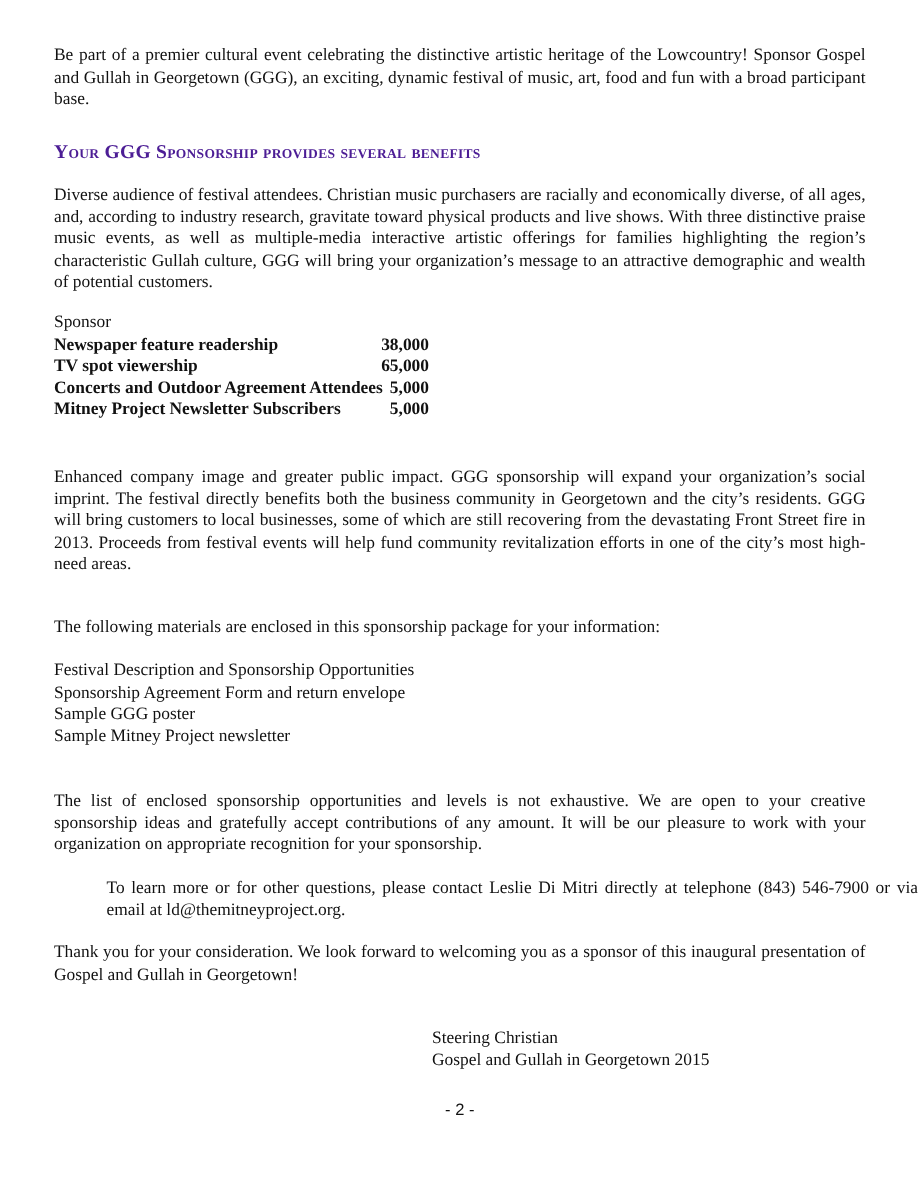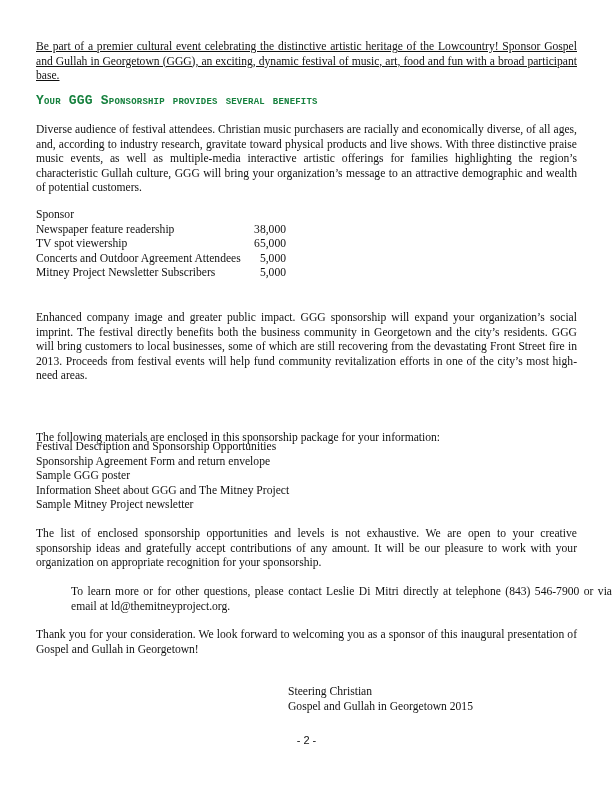--- a/index.html
+++ b/index.html
@@ -1,32 +1,32 @@
 <!DOCTYPE html>
 <html><head>
 <meta charset="utf-8">
 <style>
   html, body { margin: 0; padding: 0; background: #ffffff; }
   body { width: 612px; height: 792px; position: relative; overflow: hidden;
          font-family: "Liberation Serif", "DejaVu Serif", serif; color: #111; }
   .page { position: absolute; left: 36px; top: 0; width: 541px; }
   p { margin: 0; font-size: 11.6px; line-height: 14.6px; text-align: justify; }
   .abs { position: absolute; left: 0; width: 541px; }
-  .heading { font-size: 13px; font-weight: bold; font-variant: small-caps; letter-spacing: 0.2px; color: #15803d; font-family: Liberation Mono, monospace; }
+  .heading { font-size: 13px; font-weight: bold; font-variant: small-caps; letter-spacing: 0.2px; color: #4c1d95; }
   .table { position: absolute; left: 0; width: 250px; font-size: 11.6px; line-height: 14.6px; }
-  .trow { display: flex; justify-content: space-between; }
+  .trow { display: flex; justify-content: space-between; font-weight: bold; }
   .list-line { font-size: 11.6px; line-height: 14.6px; }
   .sig { position: absolute; left: 252px; font-size: 11.6px; line-height: 14.6px; }
   .pageno { position: absolute; left: 0; width: 541px; text-align: center; font-family: "Liberation Sans", sans-serif; font-size: 11px; }
 </style>
 </head>
 <body>
 
 <div class="page">
-  <p class="abs" style="top:40px;text-decoration:underline;">Be part of a premier cultural event celebrating the distinctive artistic heritage of the Lowcountry! Sponsor Gospel and Gullah in Georgetown (GGG), an exciting, dynamic festival of music, art, food and fun with a broad participant base.</p>
+  <p class="abs" style="top:30px;">Be part of a premier cultural event celebrating the distinctive artistic heritage of the Lowcountry! Sponsor Gospel and Gullah in Georgetown (GGG), an exciting, dynamic festival of music, art, food and fun with a broad participant base.</p>
 
   <div class="abs heading" style="top:93px;">Your GGG Sponsorship provides several benefits</div>
 
   <p class="abs" style="top:123px;">Diverse audience of festival attendees. Christian music purchasers are racially and economically diverse, of all ages, and, according to industry research, gravitate toward physical products and live shows. With three distinctive praise music events, as well as multiple-media interactive artistic offerings for families highlighting the region’s characteristic Gullah culture, GGG will bring your organization’s message to an attractive demographic and wealth of potential customers.</p>
 
   <div class="table" style="top:208px;">
     <div>Sponsor</div>
     <div class="trow">
       <span>Newspaper feature readership</span>
       <span>38,000</span>
@@ -40,27 +40,26 @@
       <span>5,000</span>
     </div>
     <div class="trow">
       <span>Mitney Project Newsletter Subscribers</span>
       <span>5,000</span>
     </div>
   </div>
 
   <p class="abs" style="top:311px;">Enhanced company image and greater public impact. GGG sponsorship will expand your organization’s social imprint. The festival directly benefits both the business community in Georgetown and the city’s residents. GGG will bring customers to local businesses, some of which are still recovering from the devastating Front Street fire in 2013. Proceeds from festival events will help fund community revitalization efforts in one of the city’s most high-need areas.</p>
 
-  <p class="abs" style="top:411px;margin-top:20px;">The following materials are enclosed in this sponsorship package for your information:</p>
+  <p class="abs" style="top:411px;">The following materials are enclosed in this sponsorship package for your information:</p>
 
   <div class="abs" style="top:440px;">
     <div class="list-line">Festival Description and Sponsorship Opportunities</div>
     <div class="list-line">Sponsorship Agreement Form and return envelope</div>
     <div class="list-line">Sample GGG poster</div>
-    <div class="list-line">Information Sheet about GGG and The Mitney Project</div>
     <div class="list-line">Sample Mitney Project newsletter</div>
   </div>
 
   <p class="abs" style="top:527px;">The list of enclosed sponsorship opportunities and levels is not exhaustive. We are open to your creative sponsorship ideas and gratefully accept contributions of any amount. It will be our pleasure to work with your organization on appropriate recognition for your sponsorship.</p>
 
   <p class="abs" style="top:585px;margin-left:35px;">To learn more or for other questions, please contact Leslie Di Mitri directly at telephone (843) 546-7900 or via email at ld@themitneyproject.org.</p>
 
   <p class="abs" style="top:628px;">Thank you for your consideration. We look forward to welcoming you as a sponsor of this inaugural presentation of Gospel and Gullah in Georgetown!</p>
 
   <div class="sig" style="top:685px;">

